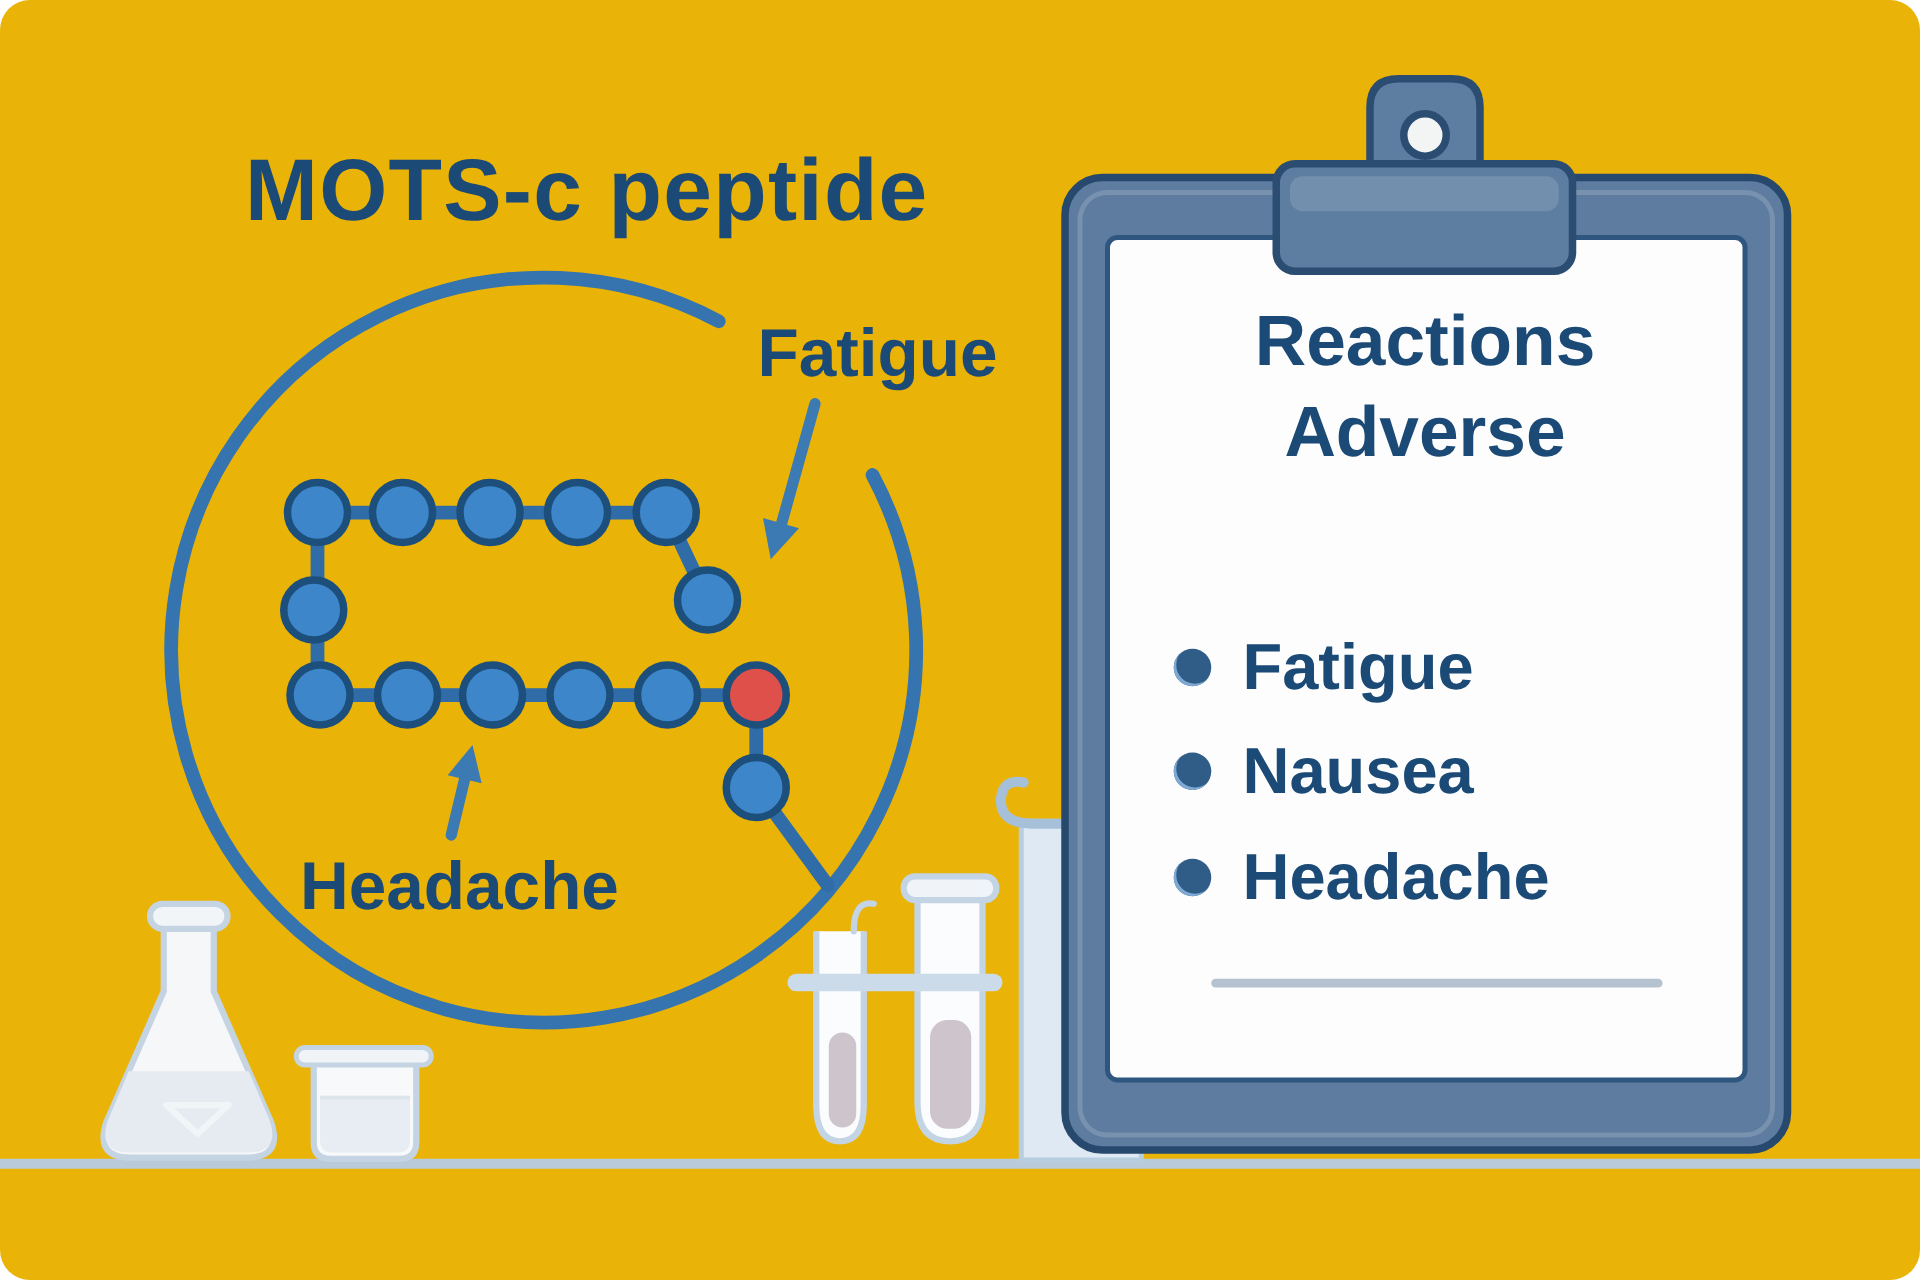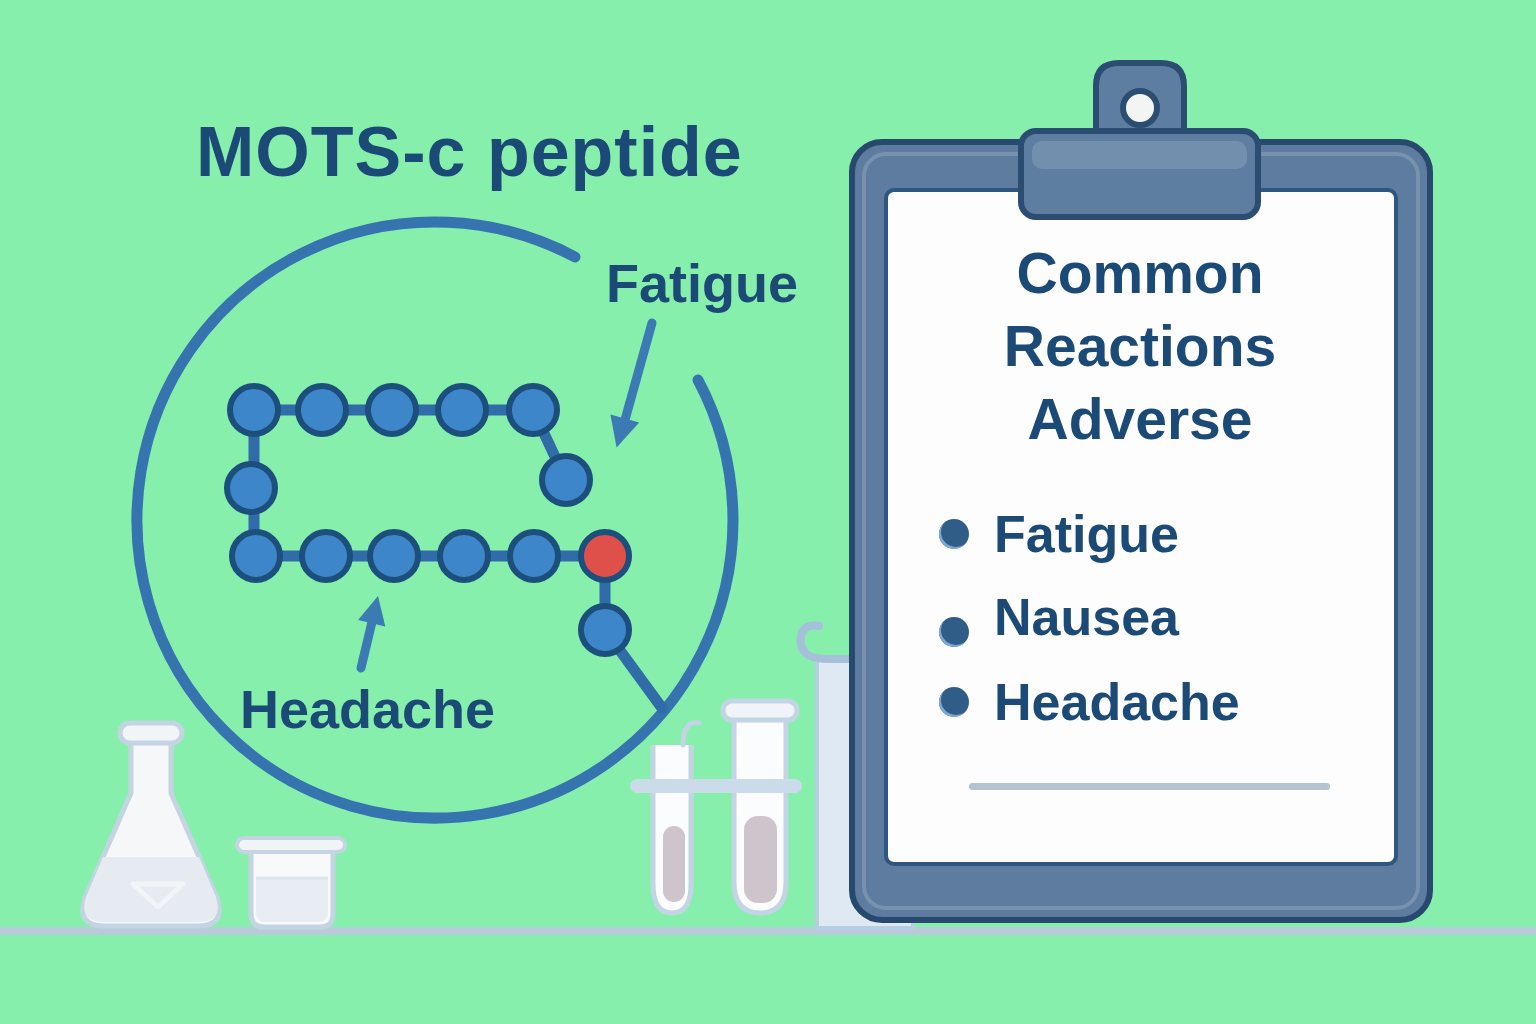--- a/index.html
+++ b/index.html
@@ -1,20 +1,21 @@
 <!DOCTYPE html>
 <html><head>
 <meta charset="utf-8">
 <style>
   html,body{margin:0;padding:0;}
   body{width:1536px;height:1024px;overflow:hidden;}
   .stage{
     position:relative;width:1536px;height:1024px;
-    background:#86efac;
+    background:#eab308;
     font-family:"Liberation Sans", sans-serif;
+    border-radius:24px;
   }
   .art{position:absolute;left:0;top:0;}
   .label{
     position:absolute;
     font-weight:bold;
     color:#1c4a76;
     white-space:nowrap;
     letter-spacing:0px;
   }
   .main-title{left:196px;top:112px;font-size:70px;letter-spacing:1px;}
@@ -32,21 +33,21 @@
   }
   .reaction-row .dot{
     width:30px;height:30px;border-radius:50%;
     background:#305d88;flex:0 0 auto;
     box-shadow:2px -2px 0 0 #7ea9d4 inset;
   }
   .reaction-row .txt{
     font-weight:bold;color:#1c4a76;font-size:52px;white-space:nowrap;
   }
   .row-1{top:504px;}
-  .row-2{top:587px;align-items:flex-end;}
+  .row-2{top:587px;}
   .row-3{top:672px;}
 </style>
 </head>
 <body>
 
 <div class="stage">
 
   <svg class="art" width="1536" height="1024" viewBox="0 0 1536 1024">
 
     <path d="M 698 380 A 298 298 0 1 1 575 257" fill="none" stroke="#3574ae" stroke-width="11" stroke-linecap="round"></path>
@@ -131,21 +132,20 @@
     </g>
   </svg>
 
   <div class="label main-title">MOTS-c peptide</div>
 
   <div class="label fatigue-callout">Fatigue</div>
 
   <div class="label headache-callout">Headache</div>
 
   <div class="clip-title">
-    <span>Common</span>
     <span>Reactions</span>
     <span>Adverse</span>
   </div>
 
   <div class="reaction-list">
     <div class="reaction-row row-1">
       <span class="dot"></span>
       <span class="txt">Fatigue</span>
     </div>
     <div class="reaction-row row-2">

